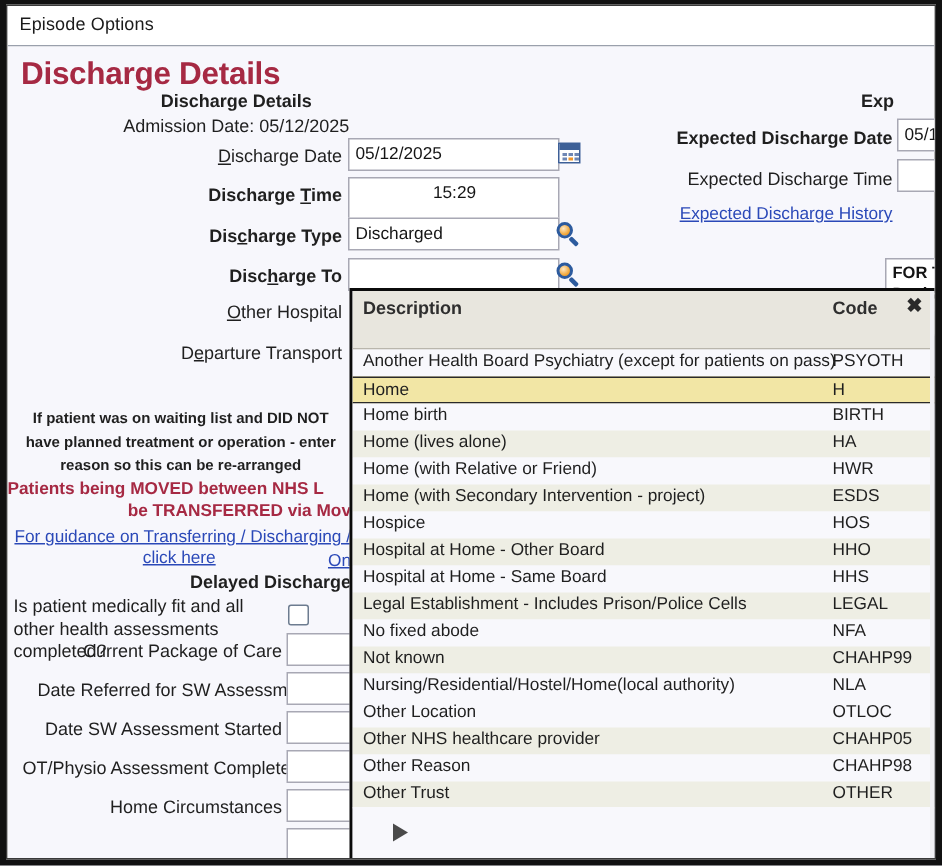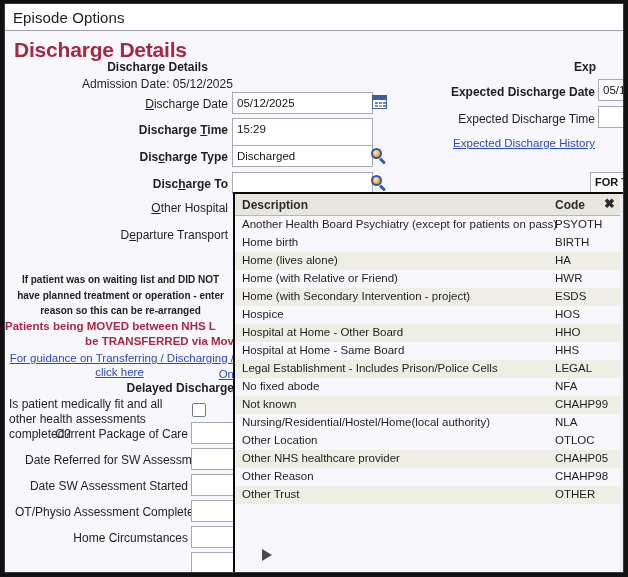--- a/index.html
+++ b/index.html
@@ -18,21 +18,21 @@
   }
   
   .tabstrip{
     position:absolute;left:0;top:0;width:100%;height:27px;
     background:#ffffff;
     border-bottom:1px solid #9aa0ac;
     box-sizing:border-box;
   }
   .tab{
     position:absolute;left:8px;top:5px;
-    font-size:15px;color:#1b1b1b;
+    font-size:12px;color:#1b1b1b;
     letter-spacing:.1px;
     white-space:nowrap;
   }
   
   .formbody{
     position:absolute;left:0;top:27px;width:100%;height:543px;
     background:#f7f7fc;
     box-sizing:border-box;
   }
   .page-title{
@@ -110,21 +110,21 @@
   .cal .sel{position:absolute;background:#f0962b;}
   
   .lookup{
     position:absolute;
     background:#f8f8fc;
     border:2px solid #0b0b0b;
     box-sizing:border-box;
     overflow:hidden;
   }
   .lk-head{
-    position:relative;height:22px;
+    position:relative;height:39px;
     background:#e8e6de;
     border-bottom:1px solid #b9b6ac;
     box-sizing:border-box;
   }
   .lk-head .h-desc{
     position:absolute;left:7px;top:4px;
     font-size:12px;font-weight:bold;color:#2e2e2e;
   }
   .lk-head .h-code{
     position:absolute;left:320px;top:4px;
@@ -196,21 +196,21 @@
       <div class="top"></div>
       <div class="g" style="left:2px;top:6px;width:3px;height:2px;"></div>
       <div class="g" style="left:6px;top:6px;width:3px;height:2px;"></div>
       <div class="g" style="left:10px;top:6px;width:3px;height:2px;"></div>
       <div class="sel" style="left:6px;top:9px;width:3px;height:2px;"></div>
       <div class="g" style="left:2px;top:9px;width:3px;height:2px;"></div>
       <div class="g" style="left:10px;top:9px;width:3px;height:2px;"></div>
     </div>
 
     <div class="lbl b" style="left:60px;top:92px;width:163px;">Discharge <u>T</u>ime</div>
-    <div class="fld" style="left:227px;top:87px;width:141px;height:39px;">15:29</div>
+    <div class="fld" style="left:227px;top:87px;width:141px;height:39px;text-align:center;">15:29</div>
 
     <div class="lbl b" style="left:60px;top:119px;width:163px;">Dis<u>c</u>harge Type</div>
     <div class="fld" style="left:227px;top:114px;width:141px;height:22px;">Discharged</div>
     <div class="mag" style="left:366px;top:117px;">
       <div class="ring"></div>
         <div class="hdl"></div>
     </div>
 
     <div class="lbl b" style="left:60px;top:146px;width:163px;">Disc<u>h</u>arge To</div>
     <div class="fld" style="left:227px;top:141px;width:141px;height:22px;"></div>
@@ -275,20 +275,24 @@
     <div class="lk-head">
       <div class="h-desc">Description</div>
       <div class="h-code">Code</div>
       <div class="h-close">✖</div>
     </div>
     <div class="lk-rows" id="lookup-rows">
         <div class="lk-row odd">
           <div class="d">Another Health Board Psychiatry (except for patients on pass)</div>
           <div class="c">PSYOTH</div>
         </div>
+        <div class="lk-row even sel">
+          <div class="d">Home</div>
+          <div class="c">H</div>
+        </div>
         <div class="lk-row odd">
           <div class="d">Home birth</div>
           <div class="c">BIRTH</div>
         </div>
         <div class="lk-row even">
           <div class="d">Home (lives alone)</div>
           <div class="c">HA</div>
         </div>
         <div class="lk-row odd">
           <div class="d">Home (with Relative or Friend)</div>

